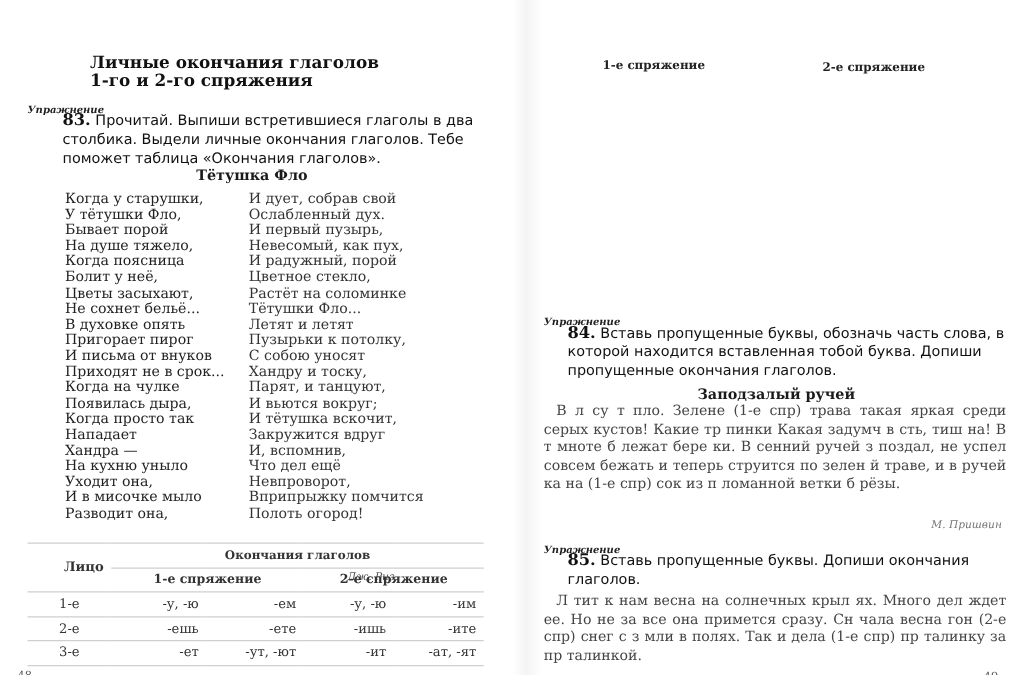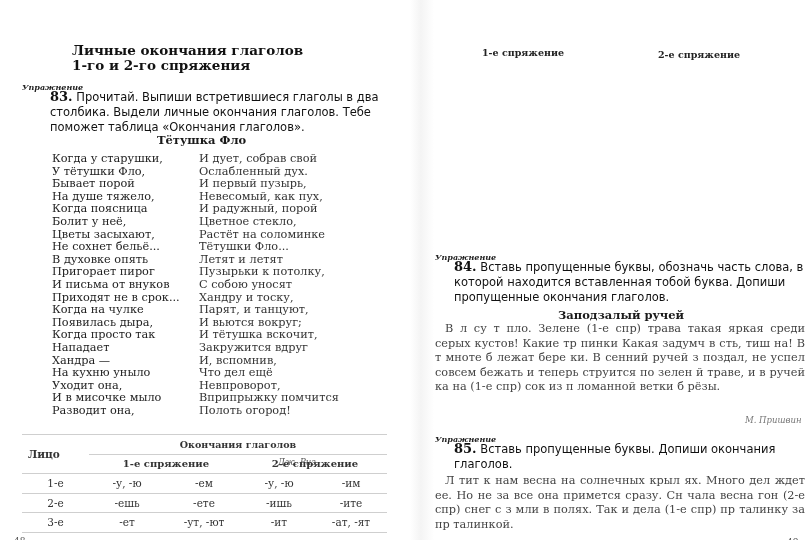--- a/index.html
+++ b/index.html
@@ -11,21 +11,21 @@
   .title{font-family:"DejaVu Serif",serif;font-weight:bold;font-size:13.5px;line-height:15px;color:#111;}
   .ex-label{font-family:"DejaVu Serif",serif;font-style:italic;font-weight:bold;font-size:8px;color:#222;}
   .ex-text{font-family:"DejaVu Sans",sans-serif;font-size:11.5px;line-height:15px;color:#111;white-space:normal;}
   .ex-num{font-family:"DejaVu Serif",serif;font-weight:bold;font-size:13px;}
   .poem-title{font-family:"DejaVu Serif",serif;font-weight:bold;font-size:11.5px;}
   .poem{font-family:"DejaVu Serif",serif;font-size:11.3px;line-height:12.6px;color:#222;}
   .poem div{white-space:nowrap;}
   .poem.col2{color:#333;}
   .author{font-family:"DejaVu Serif",serif;font-style:italic;font-size:8.5px;color:#555;}
   table.endings{position:absolute;left:22px;top:418px;border-collapse:collapse;font-family:"DejaVu Serif",serif;font-size:10.5px;color:#333;}
-  table.endings td,table.endings th{border-bottom:1px solid #cfcfcf;padding:0 6px;height:18.5px;text-align:center;font-weight:normal;}
+  table.endings td,table.endings th{border-bottom:1px solid #cfcfcf;padding:0 6px;height:18.5px;text-align:right;font-weight:normal;}
   table.endings th{font-weight:bold;}
   .pgnum{font-family:"DejaVu Serif",serif;font-size:9px;color:#555;}
   .col-head{font-family:"DejaVu Serif",serif;font-weight:bold;font-size:9.5px;color:#222;}
   .prose{font-family:"DejaVu Serif",serif;font-size:11.3px;line-height:14.6px;color:#444;text-align:justify;white-space:normal;}
   .faint{color:#777;}
   .gutter{position:absolute;left:410px;top:0;width:24px;height:540px;background:linear-gradient(90deg,#fff,#f4f4f4 45%,#fff);}
 </style>
 </head>
 <body>
 
@@ -86,21 +86,21 @@
       <div>Невпроворот,</div>
       <div>Вприпрыжку помчится</div>
       <div>Полоть огород!</div>
     </div>
 
   <div class="abs author" style="left:278px;top:401px;margin-top:40px;">Дж. Риз</div>
 
   <table class="endings">
     <tbody>
         <tr style="border-top:1px solid #cfcfcf;">
-      <th rowspan="2" style="width:55px;text-align:left;border-top:1px solid #cfcfcf;">Лицо</th>
+      <th rowspan="2" style="width:55px;text-align:right;border-top:1px solid #cfcfcf;">Лицо</th>
       <th colspan="4" style="text-align:center;font-size:9.5px;">Окончания глаголов</th>
     </tr>
     <tr>
       <th colspan="2" style="text-align:center;font-size:10px;">1-е спряжение</th>
       <th colspan="2" style="text-align:center;font-size:10px;">2-е спряжение</th>
     </tr>
     <tr>
       <td style="text-align:center;">1-е</td>
       <td style="width:64px;">-у, -ю</td>
       <td style="width:66px;">-ем</td>

